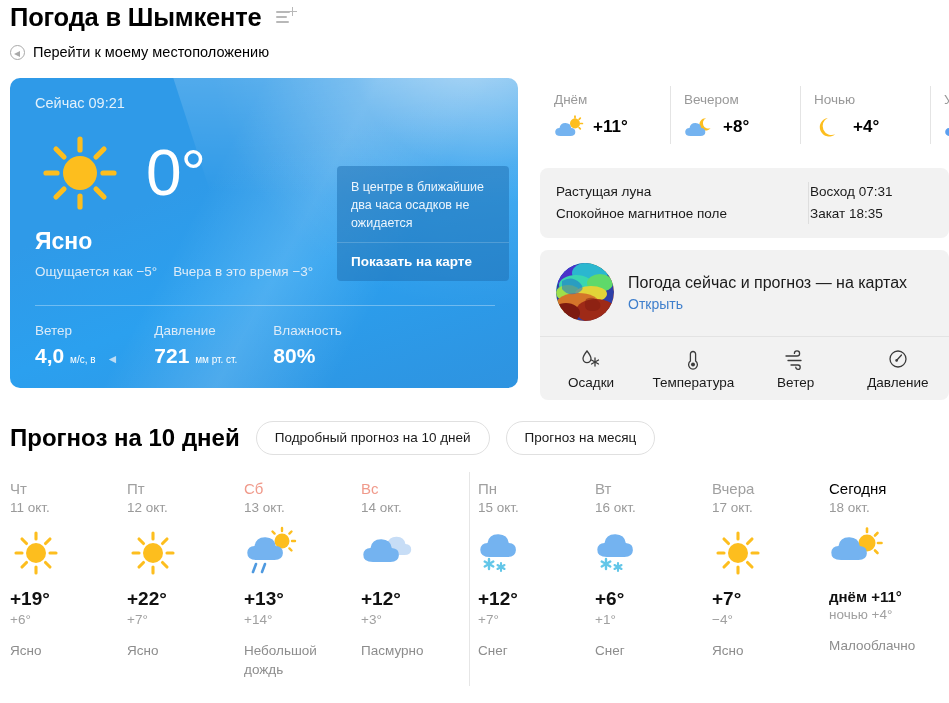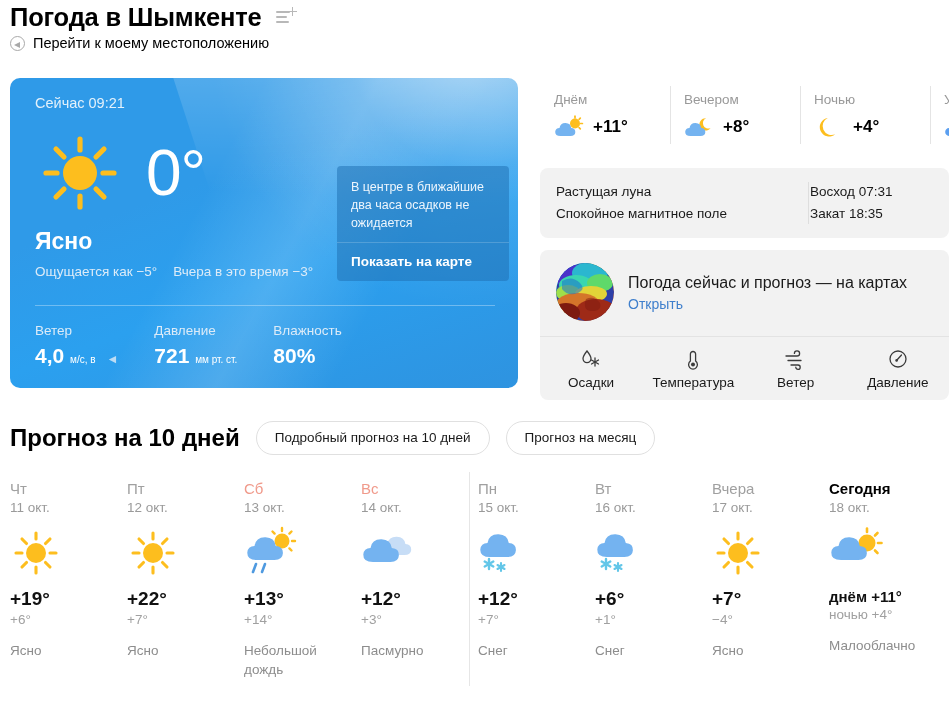--- a/index.html
+++ b/index.html
@@ -26,21 +26,21 @@
   .list-add-icon i:nth-child(1) { top: 3px; width: 14px; }
   .list-add-icon i:nth-child(2) { top: 8px; width: 11px; }
   .list-add-icon i:nth-child(3) { top: 13px; width: 13px; }
   .list-add-icon .plus { position: absolute; right: -1px; top: -1px; width: 9px; height: 9px; }
   .list-add-icon .plus:before, .list-add-icon .plus:after {
     content: ""; position: absolute; background: #b8b8b8;
   }
   .list-add-icon .plus:before { left: 4px; top: 0; width: 1.8px; height: 9px; }
   .list-add-icon .plus:after  { left: 0; top: 3.6px; width: 9px; height: 1.8px; }
 
-  .geo-row { display: flex; align-items: center; gap: 8px; margin-top: 1px; }
+  .geo-row { display: flex; align-items: center; gap: 8px; margin-top: 10px; }
   .geo-icon {
     width: 15px; height: 15px; border: 1.2px solid #a9a9a9; border-radius: 50%;
     position: relative;
   }
   .geo-icon:after {
     content: ""; position: absolute; left: 3px; top: 5px;
     border-top: 3px solid transparent; border-bottom: 3px solid transparent;
     border-right: 6px solid #a9a9a9;
   }
   .geo-text { font-size: 14.5px; color: #000; }
@@ -154,21 +154,21 @@
   }
 
   .days { position: absolute; left: 10px; top: 480px; width: 939px; display: flex; }
   .day { width: 117px; flex: 0 0 117px; position: relative; padding-right: 6px; }
   .day.split:before {
     content: ""; position: absolute; left: -9px; top: -8px; height: 214px; width: 1px;
     background: #e6e6e6;
   }
   .dow { font-size: 15px; color: #a0a0a0; margin-bottom: 3px; }
   .dow.weekend { color: #f09a8b; }
-  .dow.today { color: #000; font-weight: 700; }
+  .dow.today { color: #000; font-weight: 400; }
   .date { font-size: 13.5px; color: #9a9a9a; }
   .day-icon { height: 58px; margin: 9px 0 6px 0; display: flex; align-items: center; }
   .t-max { font-size: 19px; font-weight: 700; color: #111; }
   .t-max.today-t { font-size: 15px; }
   .t-min { font-size: 13.5px; color: #a0a0a0; margin-top: 2px; }
   .day-cond { font-size: 13.5px; color: #8d8d8d; margin-top: 14px; line-height: 19px; }
 
   svg { display: block; overflow: visible; }
 </style>
 </head>

